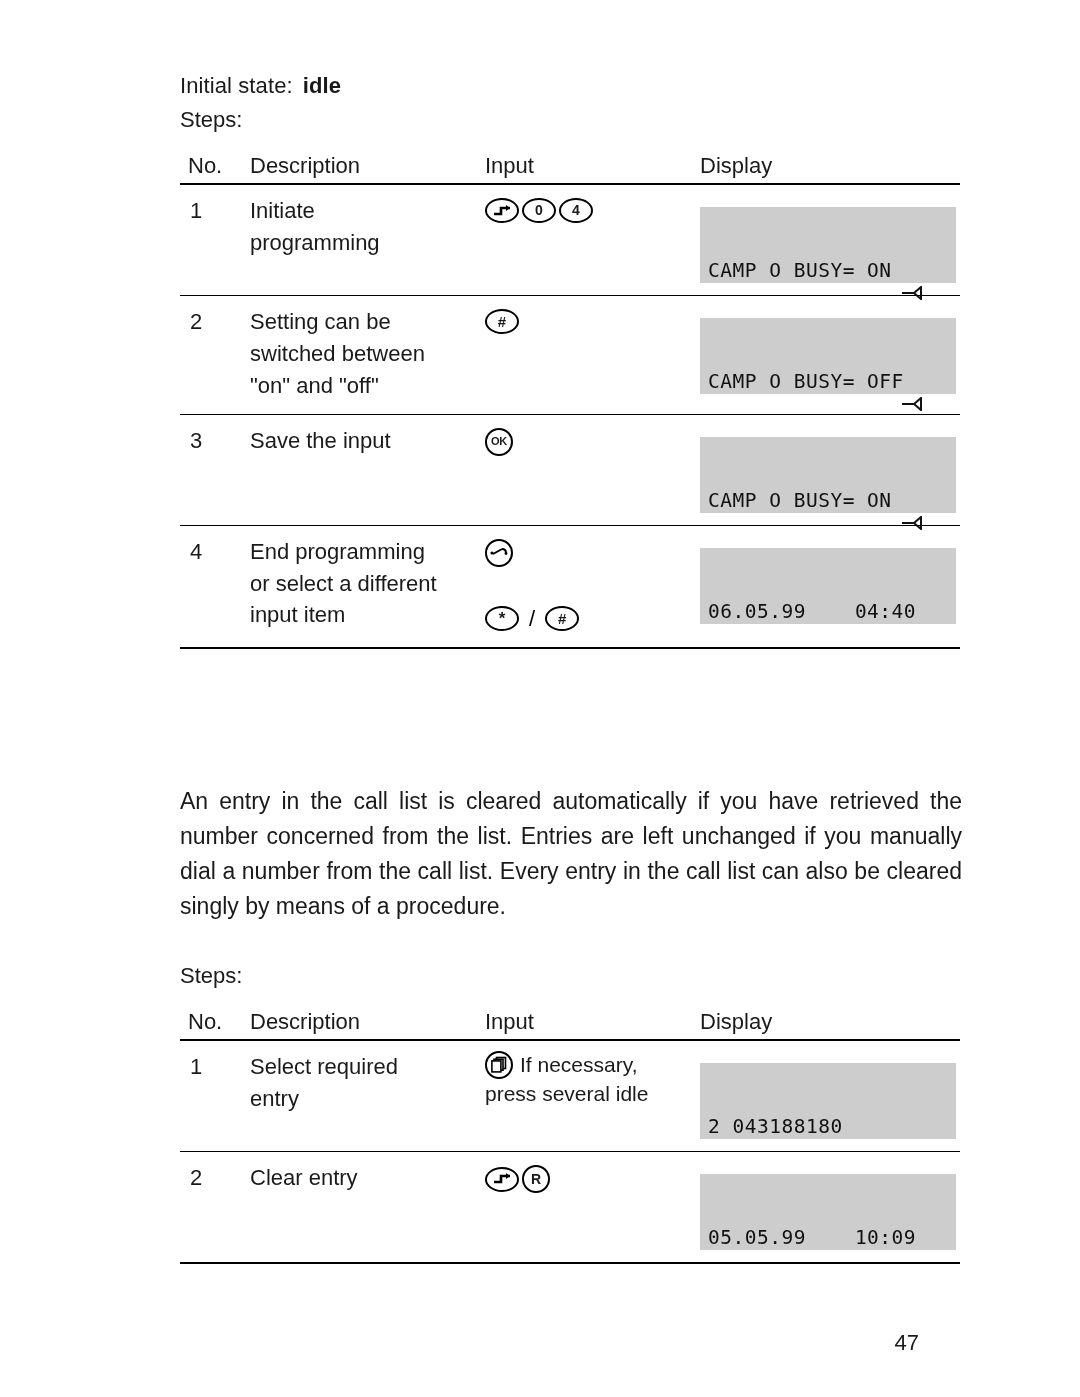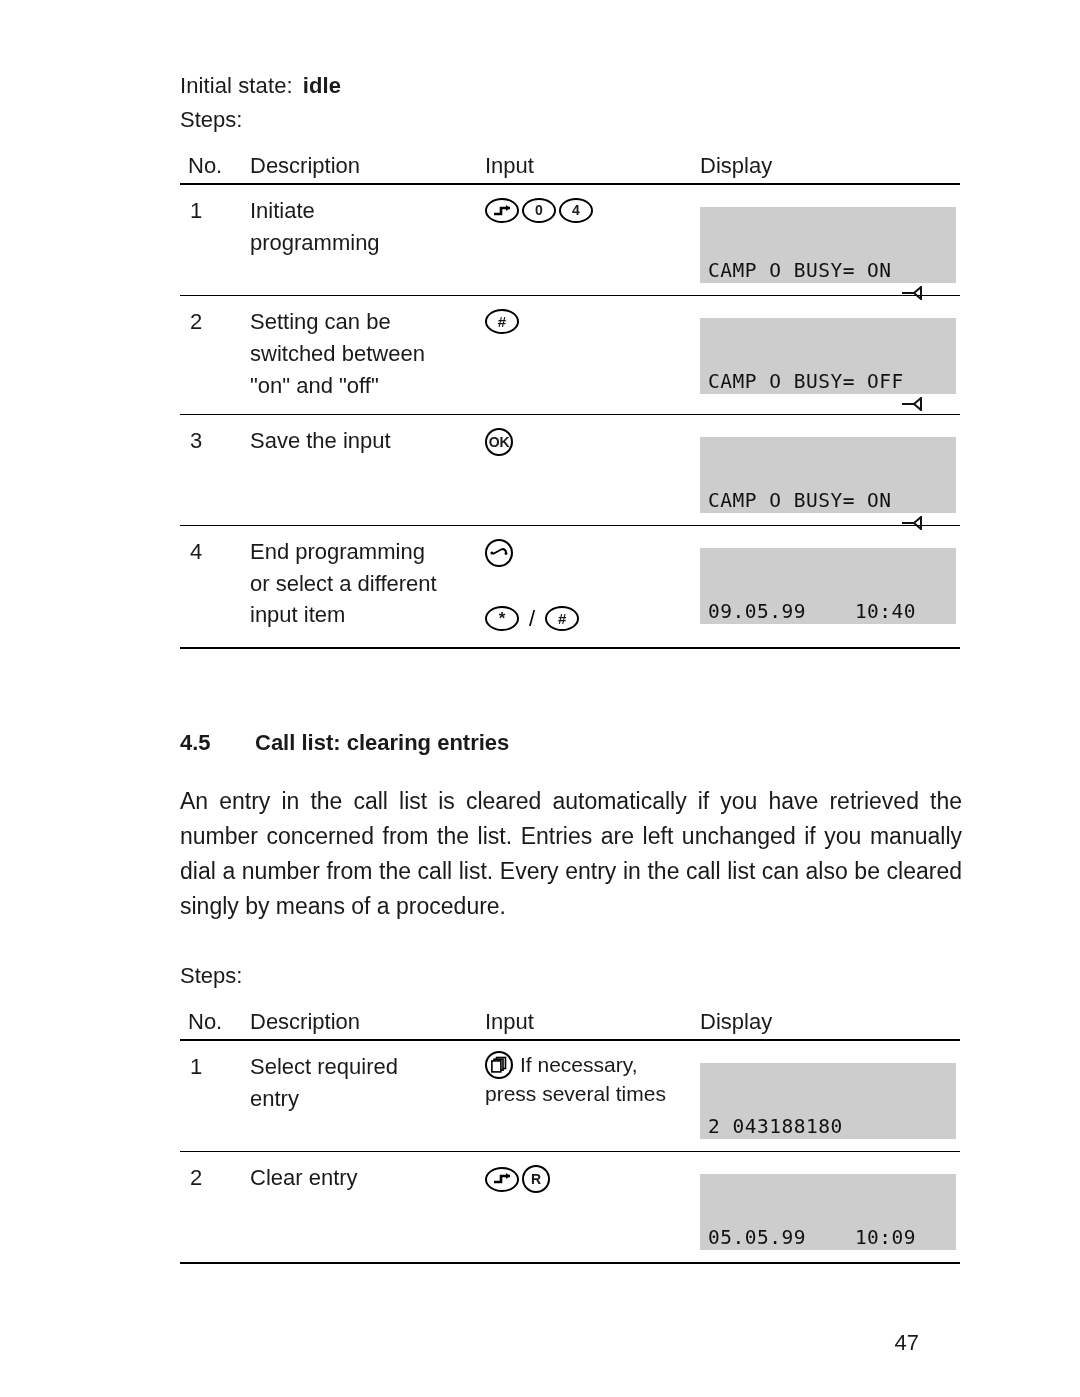--- a/index.html
+++ b/index.html
@@ -99,21 +99,21 @@
     font-weight: 700;
     box-sizing: border-box;
     background: #fff;
     flex: none;
   }
   .key.round {
     width: 28px;
     height: 28px;
     border-radius: 50%;
   }
-  .key.ok { font-size: 14px; letter-spacing: -0.3px; text-align: center; }
+  .key.ok { font-size: 11px; letter-spacing: -0.3px; text-align: center; }
   .key.hash { font-size: 15px; }
   .key.star { font-size: 17px; line-height: 1; }
   .key svg { display: block; }
   .slash {
     font-size: 22px;
     margin: 0 5px;
     color: #000;
   }
   .inline-note {
     font-size: 21px;
@@ -302,30 +302,27 @@
             </div>
             <div class="keyrow note-row2">
               <span class="key star">*</span>
               <span class="slash">/</span>
               <span class="key hash">#</span>
             </div>
           </div>
         </td>
         <td class="display">
           <div class="lcd">
-            <span class="ln">09.05.99    10:40</span>
+            <span class="ln">06.05.99    04:40</span>
           </div>
         </td>
       </tr>
     </tbody>
   </table>
 
-  <div class="sec-head" style="top:718px;">
-    <span class="num">4.5</span><span>Call list: clearing entries</span>
-  </div>
 
   <div class="body-par" style="top:772px;">An entry in the call list is cleared automatically if you have retrieved the number concerned from the list. Entries are left unchanged if you manually dial a number from the call list. Every entry in the call list can also be cleared singly by means of a procedure.</div>
 
   <div class="steps-label" style="top:951px;">Steps:</div>
 
   <table class="proc-table" style="top:997px;">
     <colgroup>
       <col class="c-no">
         <col class="c-desc">
         <col class="c-input">
@@ -352,21 +349,21 @@
             <div class="note-row">
               <span class="key round">
                 <svg width="17" height="17" viewBox="0 0 17 17" aria-hidden="true">
                   <rect x="5.5" y="1.5" width="9" height="11" fill="#fff" stroke="#000" stroke-width="1.6"></rect>
                   <rect x="3" y="3.2" width="9" height="11" fill="#fff" stroke="#000" stroke-width="1.6"></rect>
                   <rect x="0.9" y="4.9" width="9" height="11" fill="#fff" stroke="#000" stroke-width="1.6"></rect>
                 </svg>
               </span>
               <span>If necessary,</span>
             </div>
-            <div>press several times</div>
+            <div>press several idle</div>
           </div>
         </td>
         <td class="display">
           <div class="lcd">
             <span class="ln">2 043188180</span>
             <span class="ln">04.05. 10:35   &gt;2</span>
           </div>
         </td>
       </tr>
 

